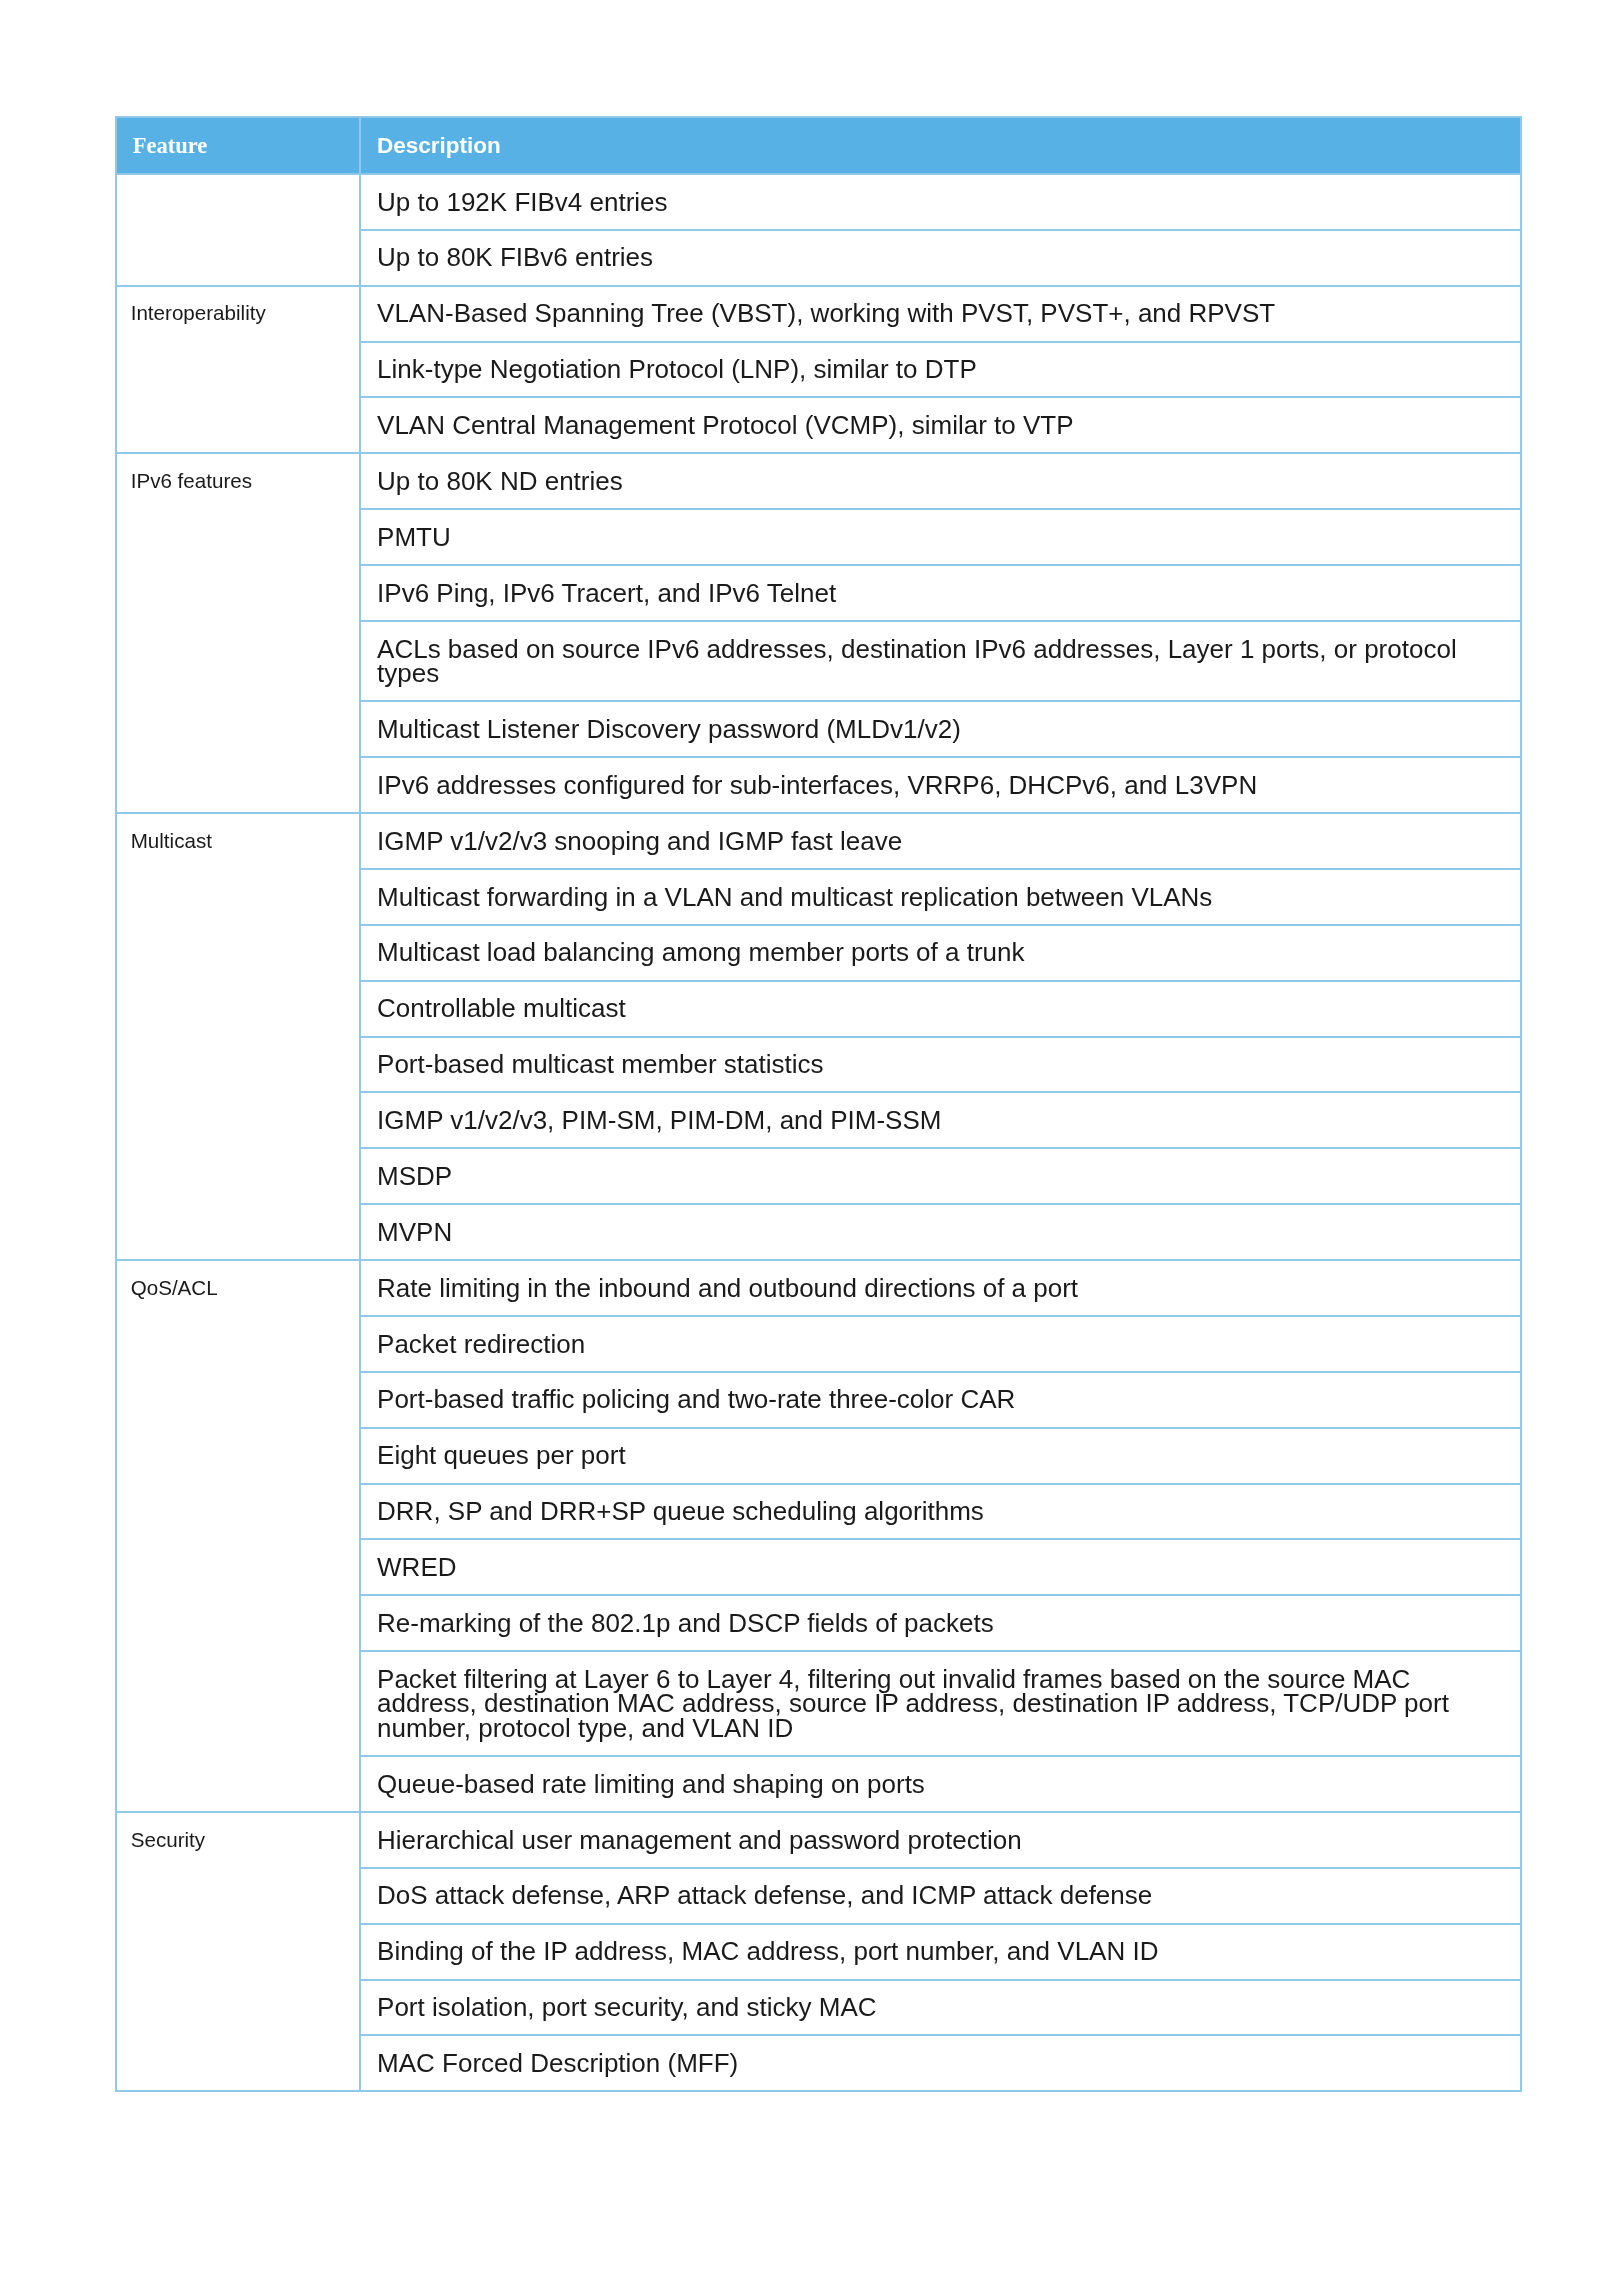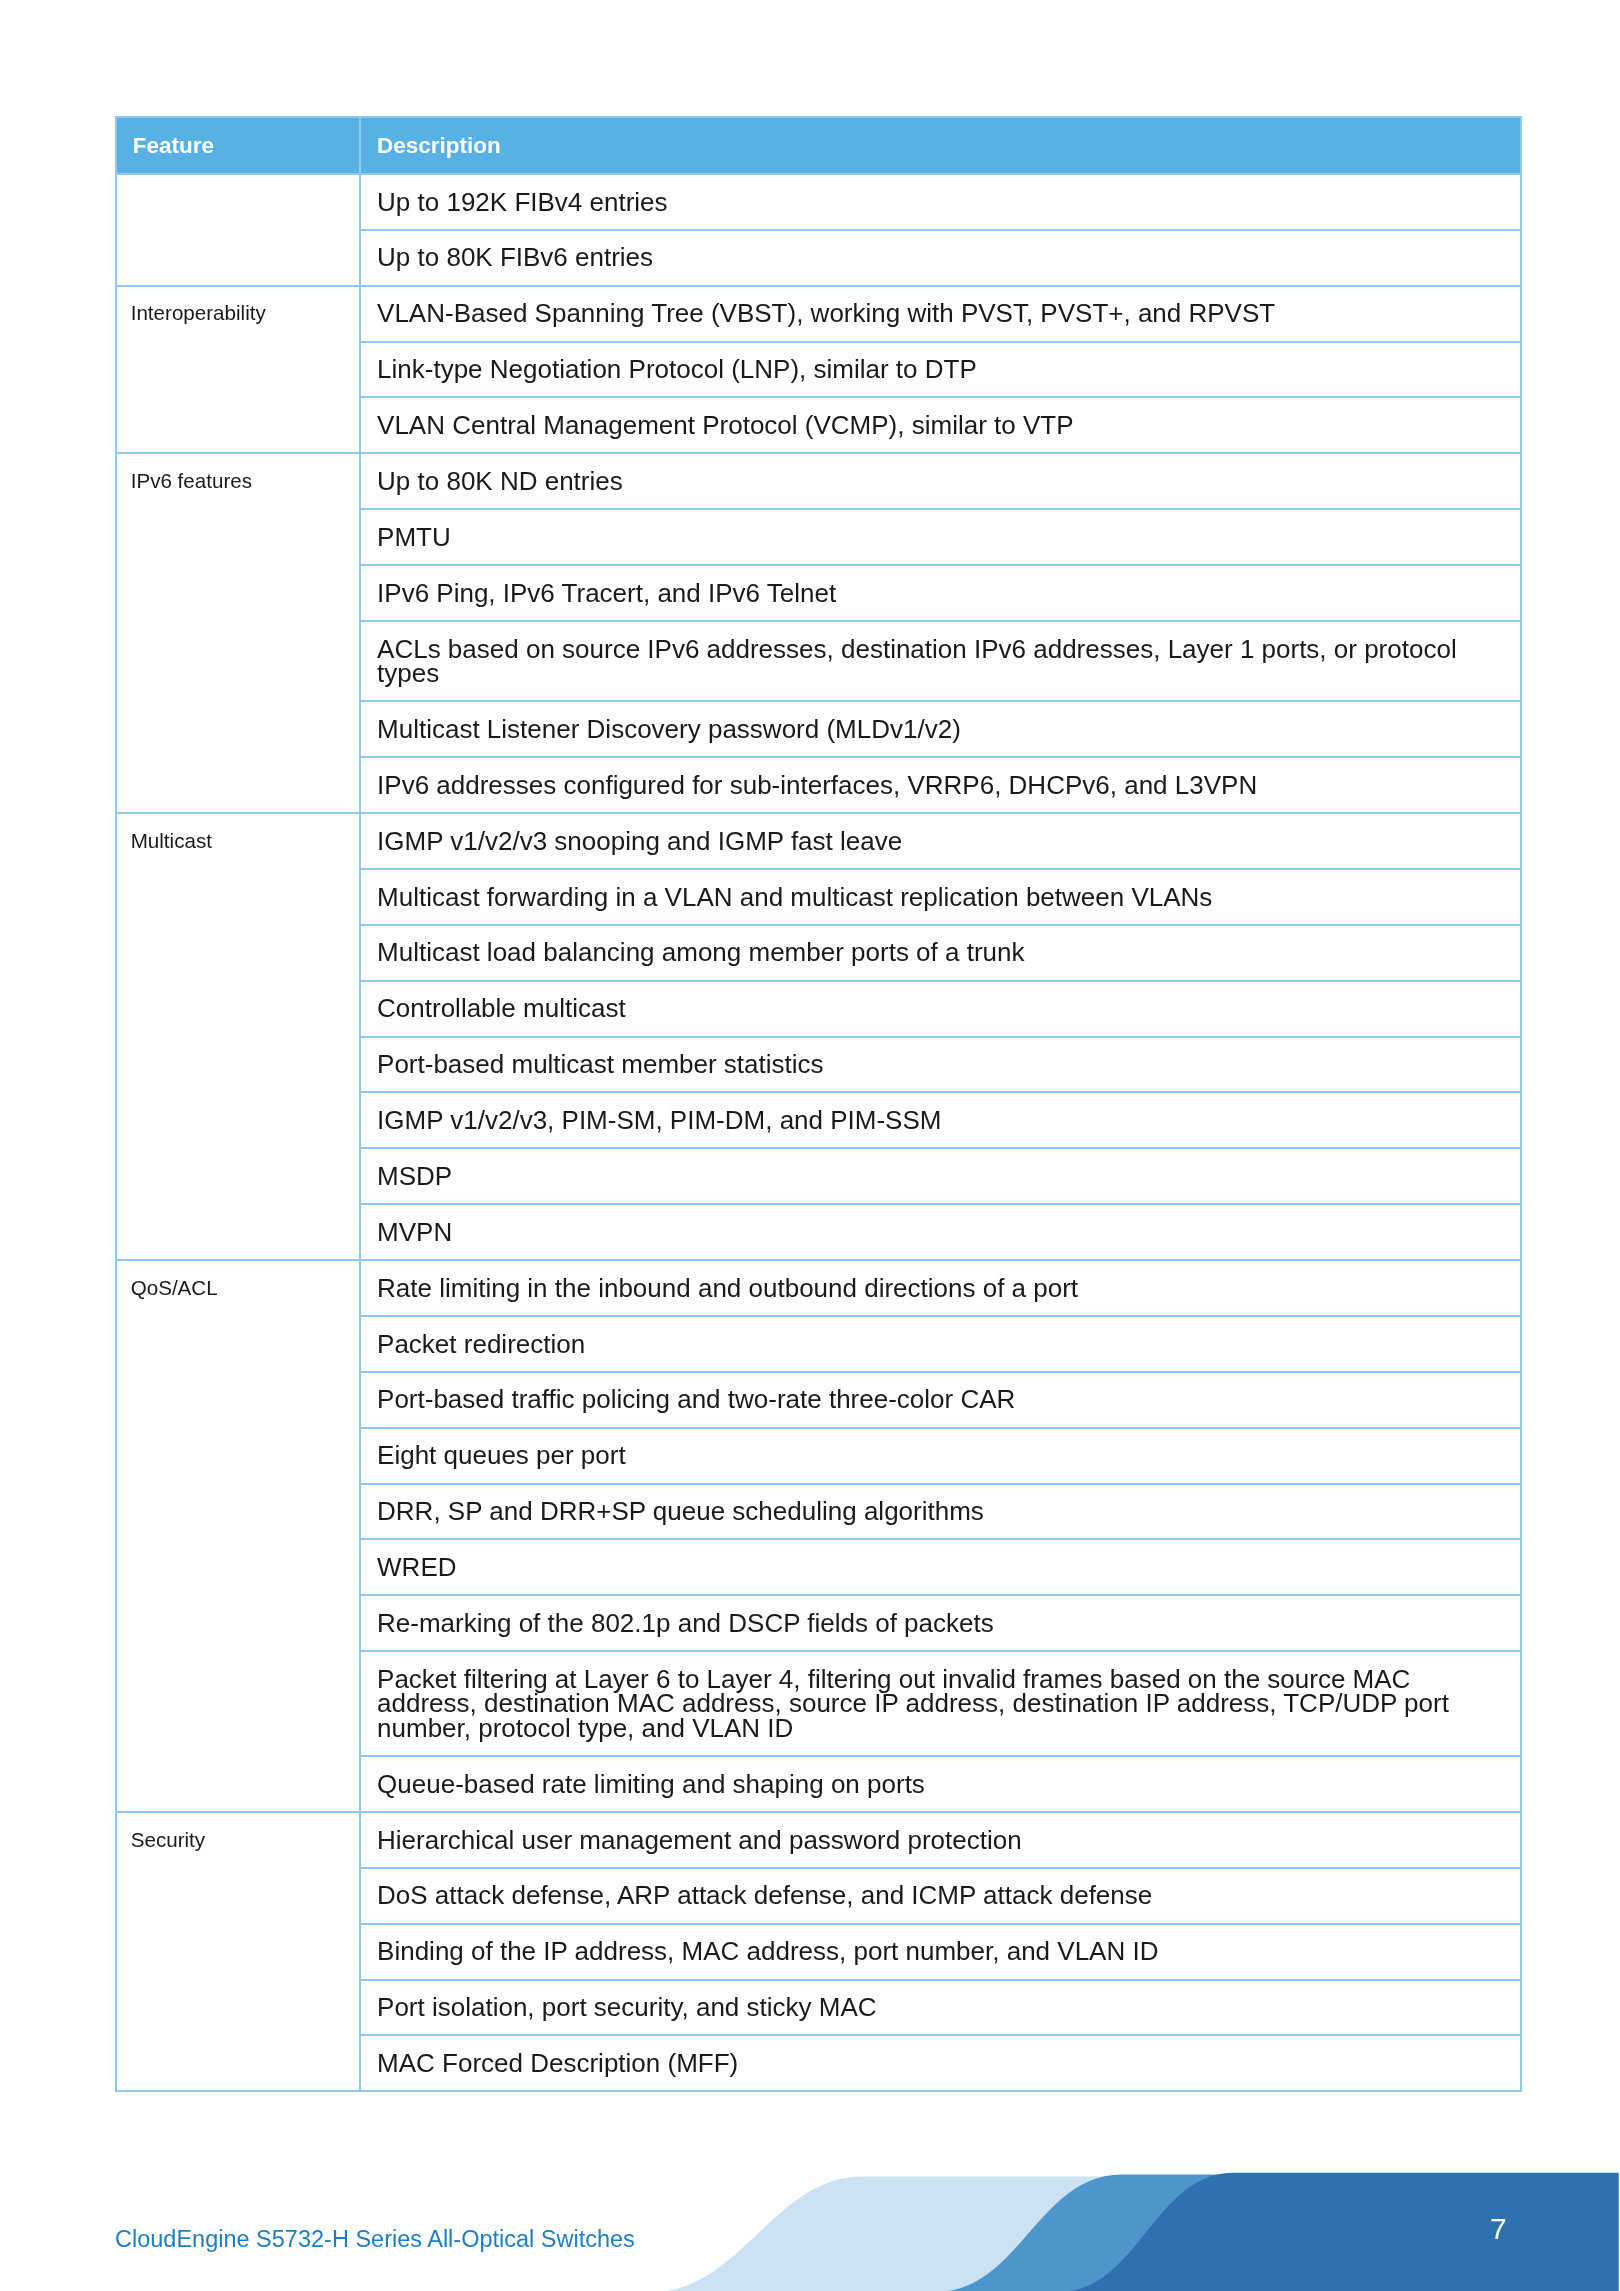--- a/index.html
+++ b/index.html
@@ -26,21 +26,21 @@
   }
   table.feature-table th, table.feature-table td{
     border:2.9px solid var(--table-border);
   }
   table.feature-table th{
     background:var(--header-bg);
     color:var(--header-text);
     font-size:22.5px;font-weight:bold;line-height:25.5px;
     text-align:left;padding:14.7px 15.7px;
   }
-  th.col-feature{width:211px;}
+  th.col-feature{width:211px;font-family:Liberation Serif, serif;}
   td.feature-cell{
     vertical-align:top;
     font-size:20.6px;line-height:24.5px;color:var(--body-text);
     padding:14.7px 11.8px 14.7px 13.7px;
     background:#fff;
     margin-top:20px;
   }
   td.desc-cell{
     vertical-align:top;
     font-size:26px;line-height:24.5px;color:var(--body-text);
@@ -176,24 +176,15 @@
         </tr>
         <tr>
           <td class="desc-cell">Port isolation, port security, and sticky MAC</td>
         </tr>
         <tr>
           <td class="desc-cell">MAC Forced Description (MFF)</td>
         </tr>
       </tbody>
   </table>
 
-  <div class="footer">
-    <svg width="1620" height="135" viewBox="0 0 1653 138" aria-hidden="true">
-      <path d="M665,138 C755,138 790,20 880,20 H1653 V138 Z" style="fill:var(--wave-light)"></path>
-      <path d="M955,138 C1040,138 1060,18 1145,18 H1653 V138 Z" style="fill:var(--wave-medium)"></path>
-      <path d="M1080,138 C1162,138 1178,16 1260,16 H1653 V138 Z" style="fill:var(--wave-dark)"></path>
-    </svg>
-    <div class="footer-title">CloudEngine S5732-H Series All-Optical Switches</div>
-    <div class="footer-page-number">7</div>
-  </div>
 
 </div>
 
 
 </body></html>

